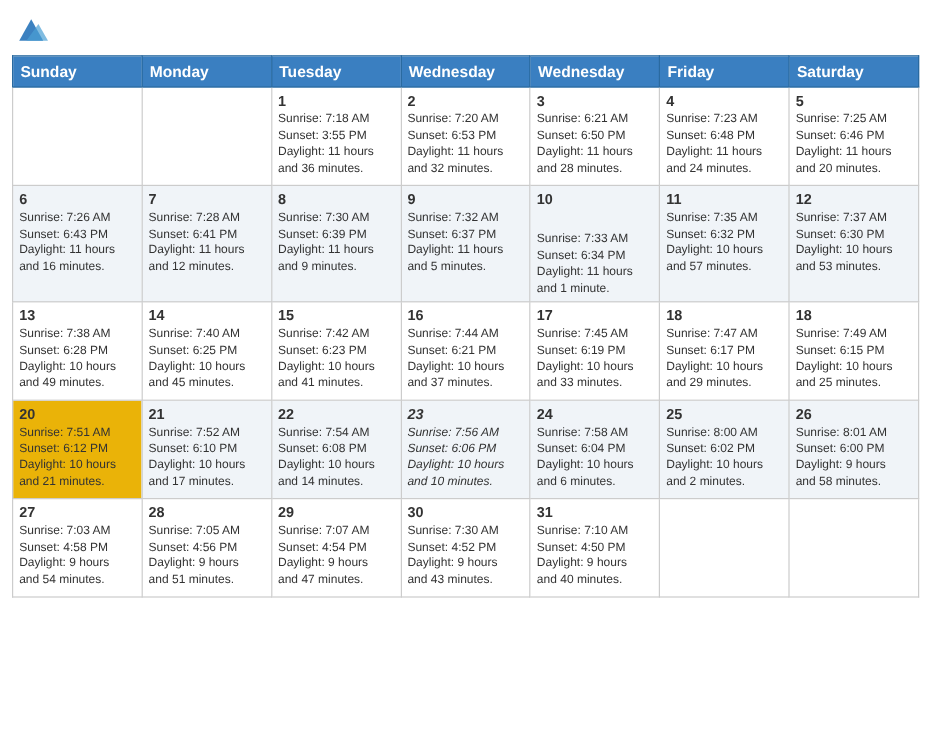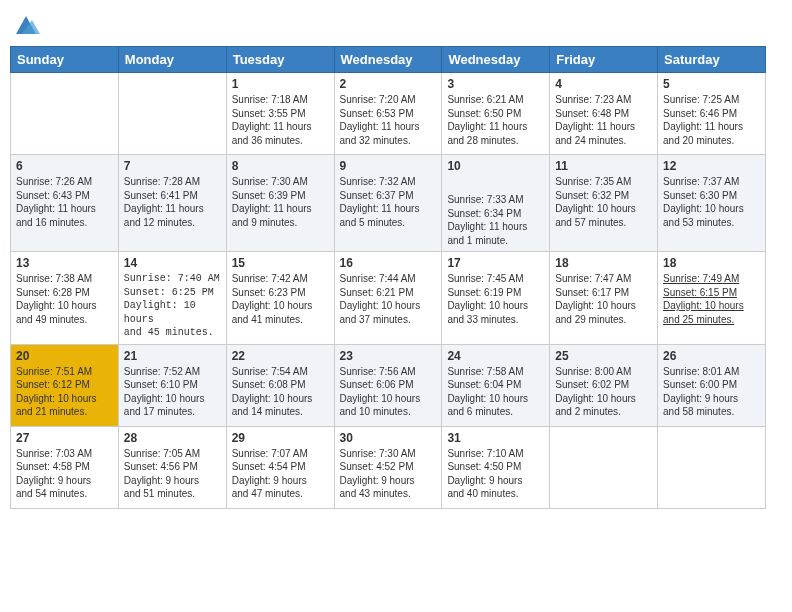--- a/index.html
+++ b/index.html
@@ -219,21 +219,21 @@
         <tr>
           <td>
             <div class="day-num">13</div>
             <div class="day-info" style="white-space: pre-line;">Sunrise: 7:38 AM
 Sunset: 6:28 PM
 Daylight: 10 hours
 and 49 minutes.</div>
           </td>
           <td>
             <div class="day-num">14</div>
-            <div class="day-info" style="white-space: pre-line; font-family: Liberation Mono, monospace;">Sunrise: 7:40 AM
+            <div class="day-info" style="white-space: pre-line;">Sunrise: 7:40 AM
 Sunset: 6:25 PM
 Daylight: 10 hours
 and 45 minutes.</div>
           </td>
           <td>
             <div class="day-num">15</div>
             <div class="day-info" style="white-space: pre-line;">Sunrise: 7:42 AM
 Sunset: 6:23 PM
 Daylight: 10 hours
 and 41 minutes.</div>
@@ -254,21 +254,21 @@
           </td>
           <td>
             <div class="day-num">18</div>
             <div class="day-info" style="white-space: pre-line;">Sunrise: 7:47 AM
 Sunset: 6:17 PM
 Daylight: 10 hours
 and 29 minutes.</div>
           </td>
           <td>
             <div class="day-num">18</div>
-            <div class="day-info" style="white-space: pre-line; text-decoration: underline;">Sunrise: 7:49 AM
+            <div class="day-info" style="white-space: pre-line;">Sunrise: 7:49 AM
 Sunset: 6:15 PM
 Daylight: 10 hours
 and 25 minutes.</div>
           </td>
         </tr>
         <tr>
           <td style="background: #eab308;">
             <div class="day-num">20</div>
             <div class="day-info" style="white-space: pre-line;">Sunrise: 7:51 AM
 Sunset: 6:12 PM
@@ -282,21 +282,21 @@
 Daylight: 10 hours
 and 17 minutes.</div>
           </td>
           <td style="background: rgb(240, 244, 248);">
             <div class="day-num">22</div>
             <div class="day-info" style="white-space: pre-line;">Sunrise: 7:54 AM
 Sunset: 6:08 PM
 Daylight: 10 hours
 and 14 minutes.</div>
           </td>
-          <td style="background: rgb(240, 244, 248);">
+          <td style="background: rgb(240, 244, 248); font-style: italic;">
             <div class="day-num">23</div>
             <div class="day-info" style="white-space: pre-line;">Sunrise: 7:56 AM
 Sunset: 6:06 PM
 Daylight: 10 hours
 and 10 minutes.</div>
           </td>
           <td style="background: rgb(240, 244, 248);">
             <div class="day-num">24</div>
             <div class="day-info" style="white-space: pre-line;">Sunrise: 7:58 AM
 Sunset: 6:04 PM

